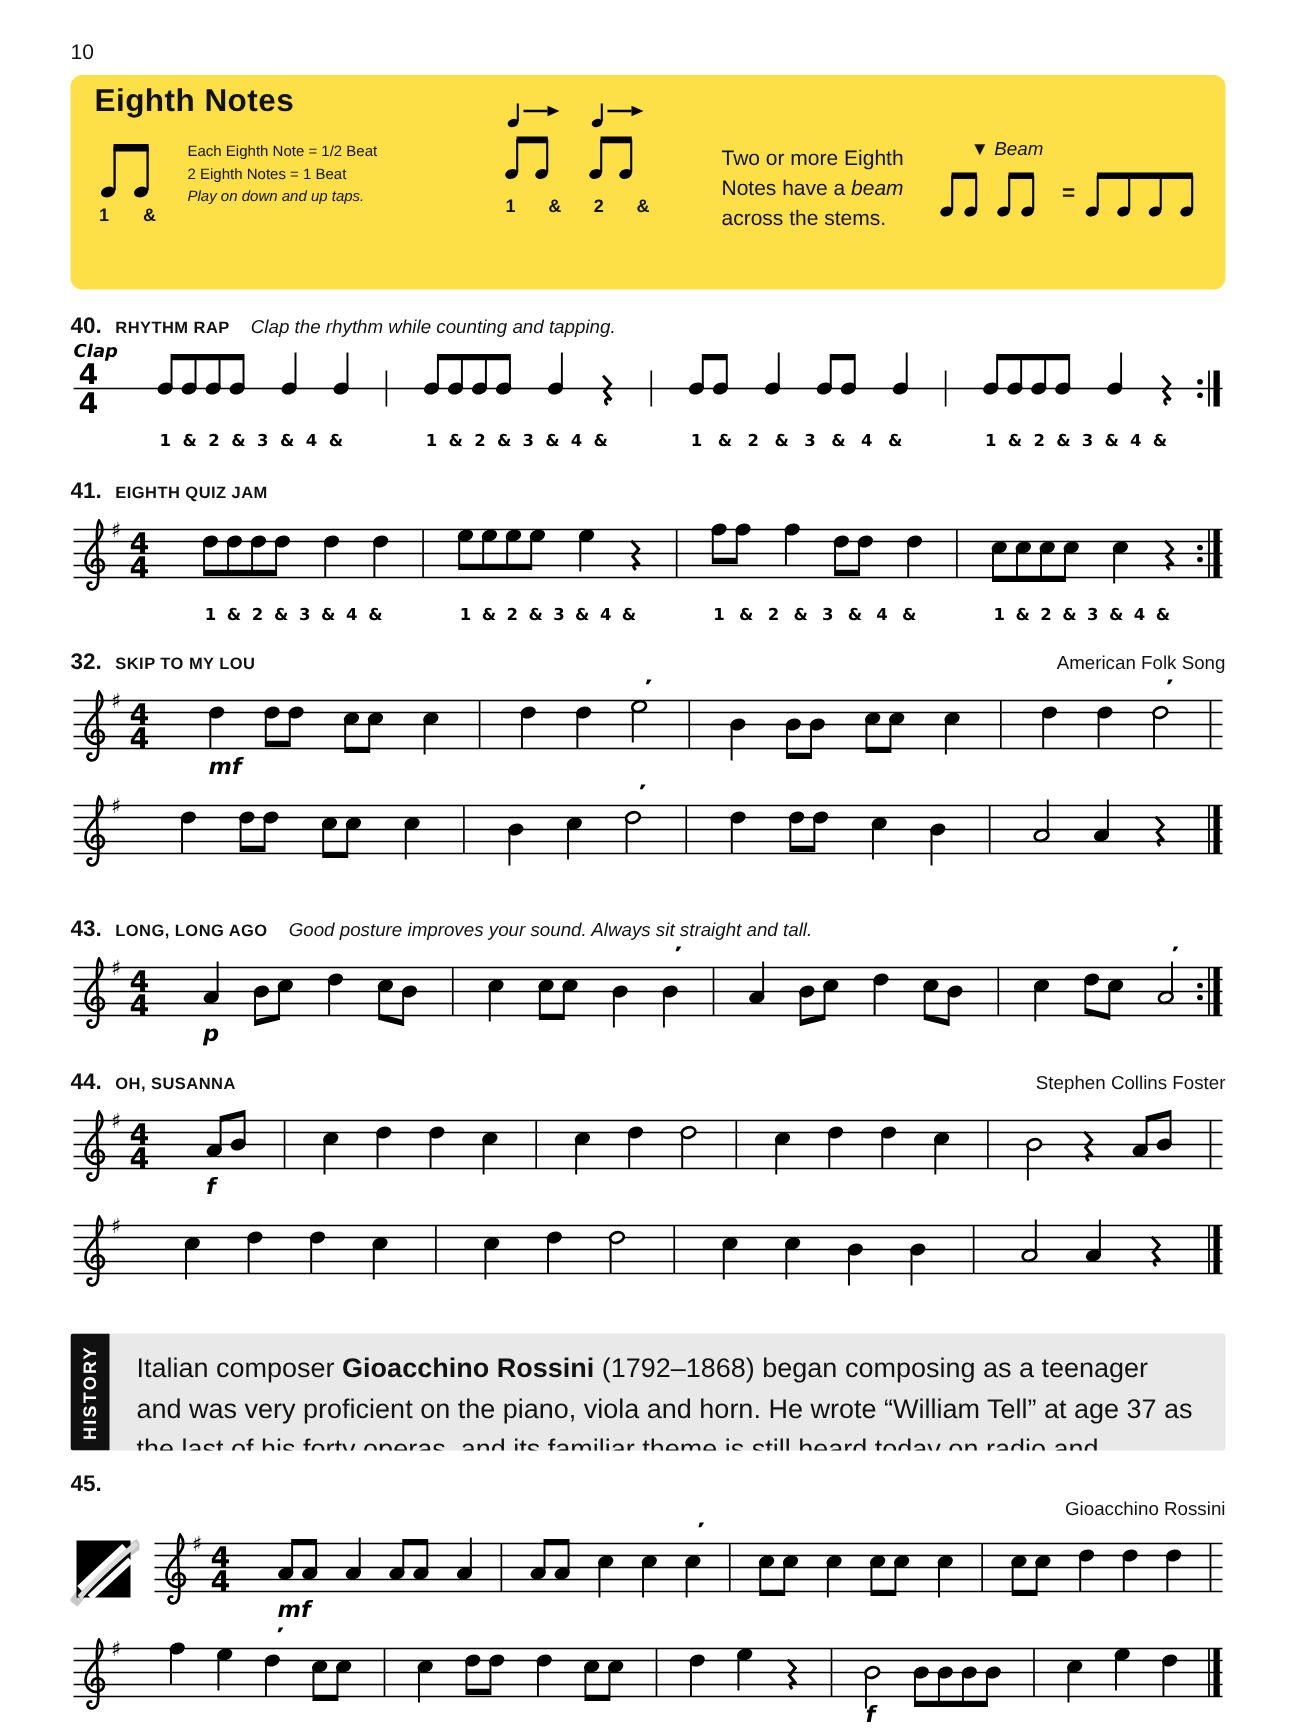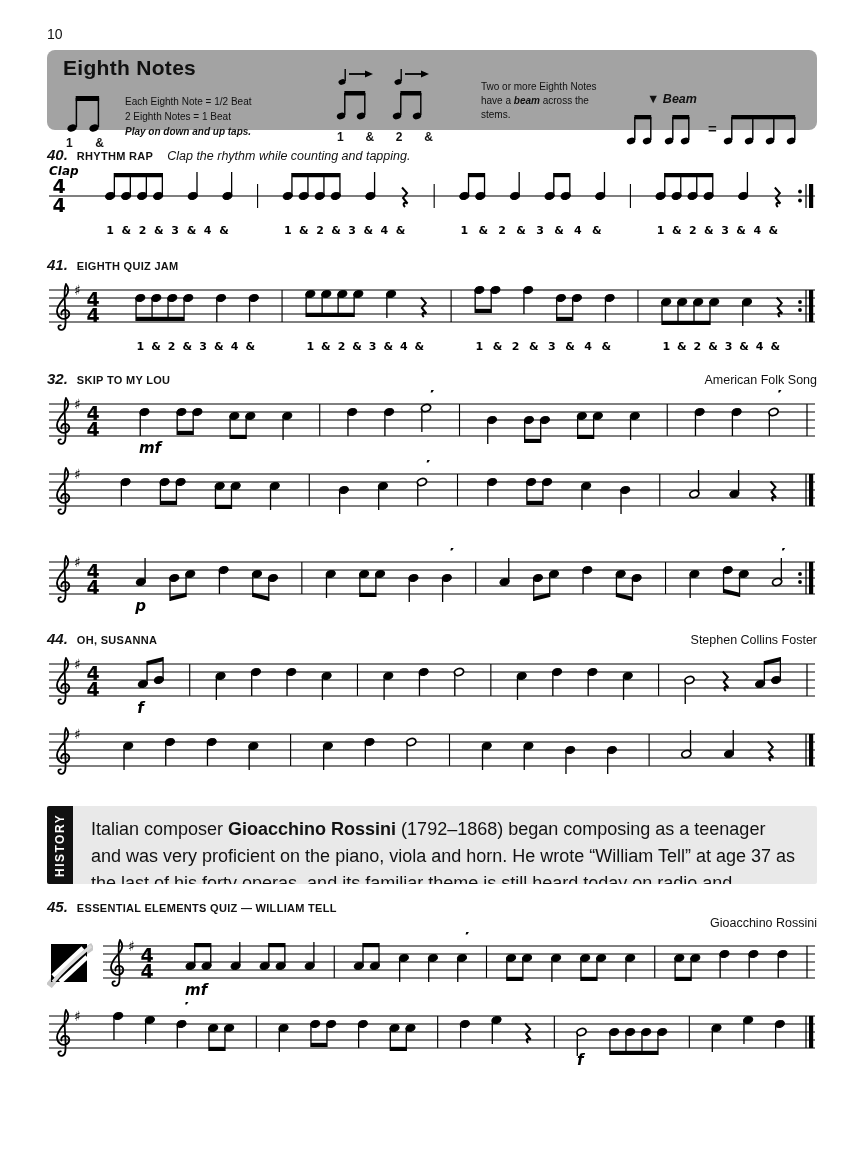--- a/index.html
+++ b/index.html
@@ -1,39 +1,39 @@
 <!DOCTYPE html>
 <html><head>
 <meta charset="utf-8">
 <style>
   html,body{margin:0;padding:0;background:#fff;}
   body{width:864px;height:1152px;overflow:hidden;font-family:"Liberation Sans",sans-serif;color:#111;}
   .page{padding:26px 47px 0 47px;width:770px;}
   .pagenum{font-size:14px;margin-bottom:8px;}
   
-  .theory-box{position:relative;background:#a3a3a3;border-radius:8px;height:80px;margin-bottom:4px;}
+  .theory-box{position:relative;background:#fde047;border-radius:8px;height:143px;margin-bottom:4px;}
   .tb-title{position:absolute;left:16px;top:6px;font-weight:bold;font-size:21px;letter-spacing:.3px;}
   .tb-gA{position:absolute;left:16px;top:38px;width:44px;}
   .tb-text{position:absolute;left:78px;top:44px;font-size:10px;line-height:1.5;}
   .tb-gB{position:absolute;left:288px;top:16px;width:110px;}
-  .tb-right{position:absolute;left:434px;top:30px;width:136px;font-size:10px;line-height:1.42;}
+  .tb-right{position:absolute;left:434px;top:46px;width:136px;font-size:14px;line-height:1.42;}
   .tb-beamcol{position:absolute;left:578px;top:42px;width:190px;}
   .tb-beamlabel{font-size:12.5px;margin-left:22px;margin-bottom:2px;}
   .tb-beamlabel .it{font-style:italic;}
   .tb-beamrow{display:flex;align-items:center;gap:5px;}
   .cnt{display:flex;justify-content:space-between;font-weight:bold;font-size:12px;margin-top:2px;}
   .cntA{width:38px;padding-left:3px;}
   .cntB{width:96px;padding-left:2px;}
   .eq{font-weight:bold;font-size:15px;}
-  .it{font-style:italic;font-weight:bold;}
+  .it{font-style:italic;}
   
   .exblock{margin-top:16px;}
   .mt18{margin-top:18px;} .mt22{margin-top:22px;} .mt14{margin-top:14px;}
   .exh{display:flex;align-items:baseline;height:20px;}
-  .exnum{font-weight:bold;font-size:15px;margin-right:9px;font-style:italic;}
+  .exnum{font-weight:bold;font-size:15px;margin-right:9px;}
   .extitle{font-weight:bold;font-size:11px;letter-spacing:.3px;}
   .exsub{font-style:italic;font-size:12.5px;margin-left:14px;text-align:right;}
   .excomposer{margin-left:auto;font-size:12.5px;}
   .composer-line{text-align:right;font-size:12.5px;height:16px;margin-top:-2px;}
   .sysgap{height:4px;}
   svg{display:block;}
   svg text{font-family:"DejaVu Sans",sans-serif;}
   
   .history{display:flex;background:#e9e9e9;border-radius:2px;overflow:hidden;margin-top:20px;height:78px;}
   .htab{background:#111;color:#fff;width:26px;display:flex;align-items:center;justify-content:center;
@@ -468,20 +468,25 @@
         <path d="M723.4444444444443,21.5 L728.4444444444443,27 L724.4444444444443,32 L728.9444444444443,37.5 C724.9444444444443,35.5 723.9444444444443,38.5 726.4444444444443,41" stroke="#000" stroke-width="2" fill="none"></path>
         <line x1="262.27777777777777" y1="14" x2="262.27777777777777" y2="46" stroke="#000" stroke-width="1.1"></line>
         <line x1="410.49999999999994" y1="14" x2="410.49999999999994" y2="46" stroke="#000" stroke-width="1.1"></line>
         <line x1="612.7777777777777" y1="14" x2="612.7777777777777" y2="46" stroke="#000" stroke-width="1.1"></line>
         <line x1="759" y1="14" x2="759" y2="46" stroke="#000" stroke-width="1.2"></line>
         <rect x="762" y="14" width="4.2" height="32"></rect>
       </svg>
   </div>
 
   <div class="exblock mt22">
+    <div class="exh">
+      <span class="exnum">43.</span>
+      <span class="extitle">LONG, LONG AGO</span>
+      <span class="exsub">Good posture improves your sound.  Always sit straight and tall.</span>
+    </div>
     <svg width="770" height="66">
         <line x1="2" y1="14" x2="768" y2="14" stroke="#000" stroke-width="1"></line>
         <line x1="2" y1="22" x2="768" y2="22" stroke="#000" stroke-width="1"></line>
         <line x1="2" y1="30" x2="768" y2="30" stroke="#000" stroke-width="1"></line>
         <line x1="2" y1="38" x2="768" y2="38" stroke="#000" stroke-width="1"></line>
         <line x1="2" y1="46" x2="768" y2="46" stroke="#000" stroke-width="1"></line>
         <path d="M17,8 C20,12 20,16 17,20 C12,26 8,30 8,35 C8,41 13,44 17,42.5 C21,41 21.5,35.5 17.5,34 C14.5,33 11.5,35.5 12.5,38.5 M17,8 C15,12 15.5,22 16,30 C16.5,38 17,46 16.2,50 C15.5,54.5 10.5,55 9.5,52 C9,50.4 10.2,49 11.8,49.4" transform="translate(2,0)" fill="none" stroke="#000" stroke-width="1.8" stroke-linecap="round"></path>
         <text x="27" y="19" font-size="14" font-weight="bold">♯</text>
         <text x="46" y="29.5" font-size="19" font-weight="bold" text-anchor="middle" font-family="&quot;DejaVu Serif&quot;,serif">4</text>
         <text x="46" y="45.5" font-size="19" font-weight="bold" text-anchor="middle" font-family="&quot;DejaVu Serif&quot;,serif">4</text>
@@ -649,21 +654,20 @@
   </div>
 
   <div class="history">
     <div class="htab">HISTORY</div>
     <div class="htext"><span>Italian composer </span><b>Gioacchino Rossini</b><span> (1792–1868) began composing as a teenager and was very proficient on the piano, viola and horn.  He wrote “William Tell” at age 37 as the last of his forty operas, and its familiar theme is still heard today on radio and television.</span></div>
   </div>
 
   <div class="exblock mt14">
     <div class="exh">
       <span class="exnum">45.</span>
-      <span class="extitle">ESSENTIAL ELEMENTS QUIZ — WILLIAM TELL</span>
     </div>
     <div class="composer-line">Gioacchino Rossini</div>
     <div class="quizrow">
       <svg class="quizlogo" width="46" height="52">
         <path d="M2,50 C14,34 30,20 46,10" stroke="#c7c7c7" stroke-width="7" fill="none"></path>
         <rect x="4" y="8" width="36" height="38" fill="#000"></rect>
         <line x1="6" y1="40" x2="36" y2="12" stroke="#fff" stroke-width="4.5"></line>
         <line x1="13" y1="46" x2="40" y2="21" stroke="#fff" stroke-width="4.5"></line>
         <path d="M6,46 C18,32 32,20 44,10" stroke="#dcdcdc" stroke-width="3.5" fill="none"></path>
       </svg>

